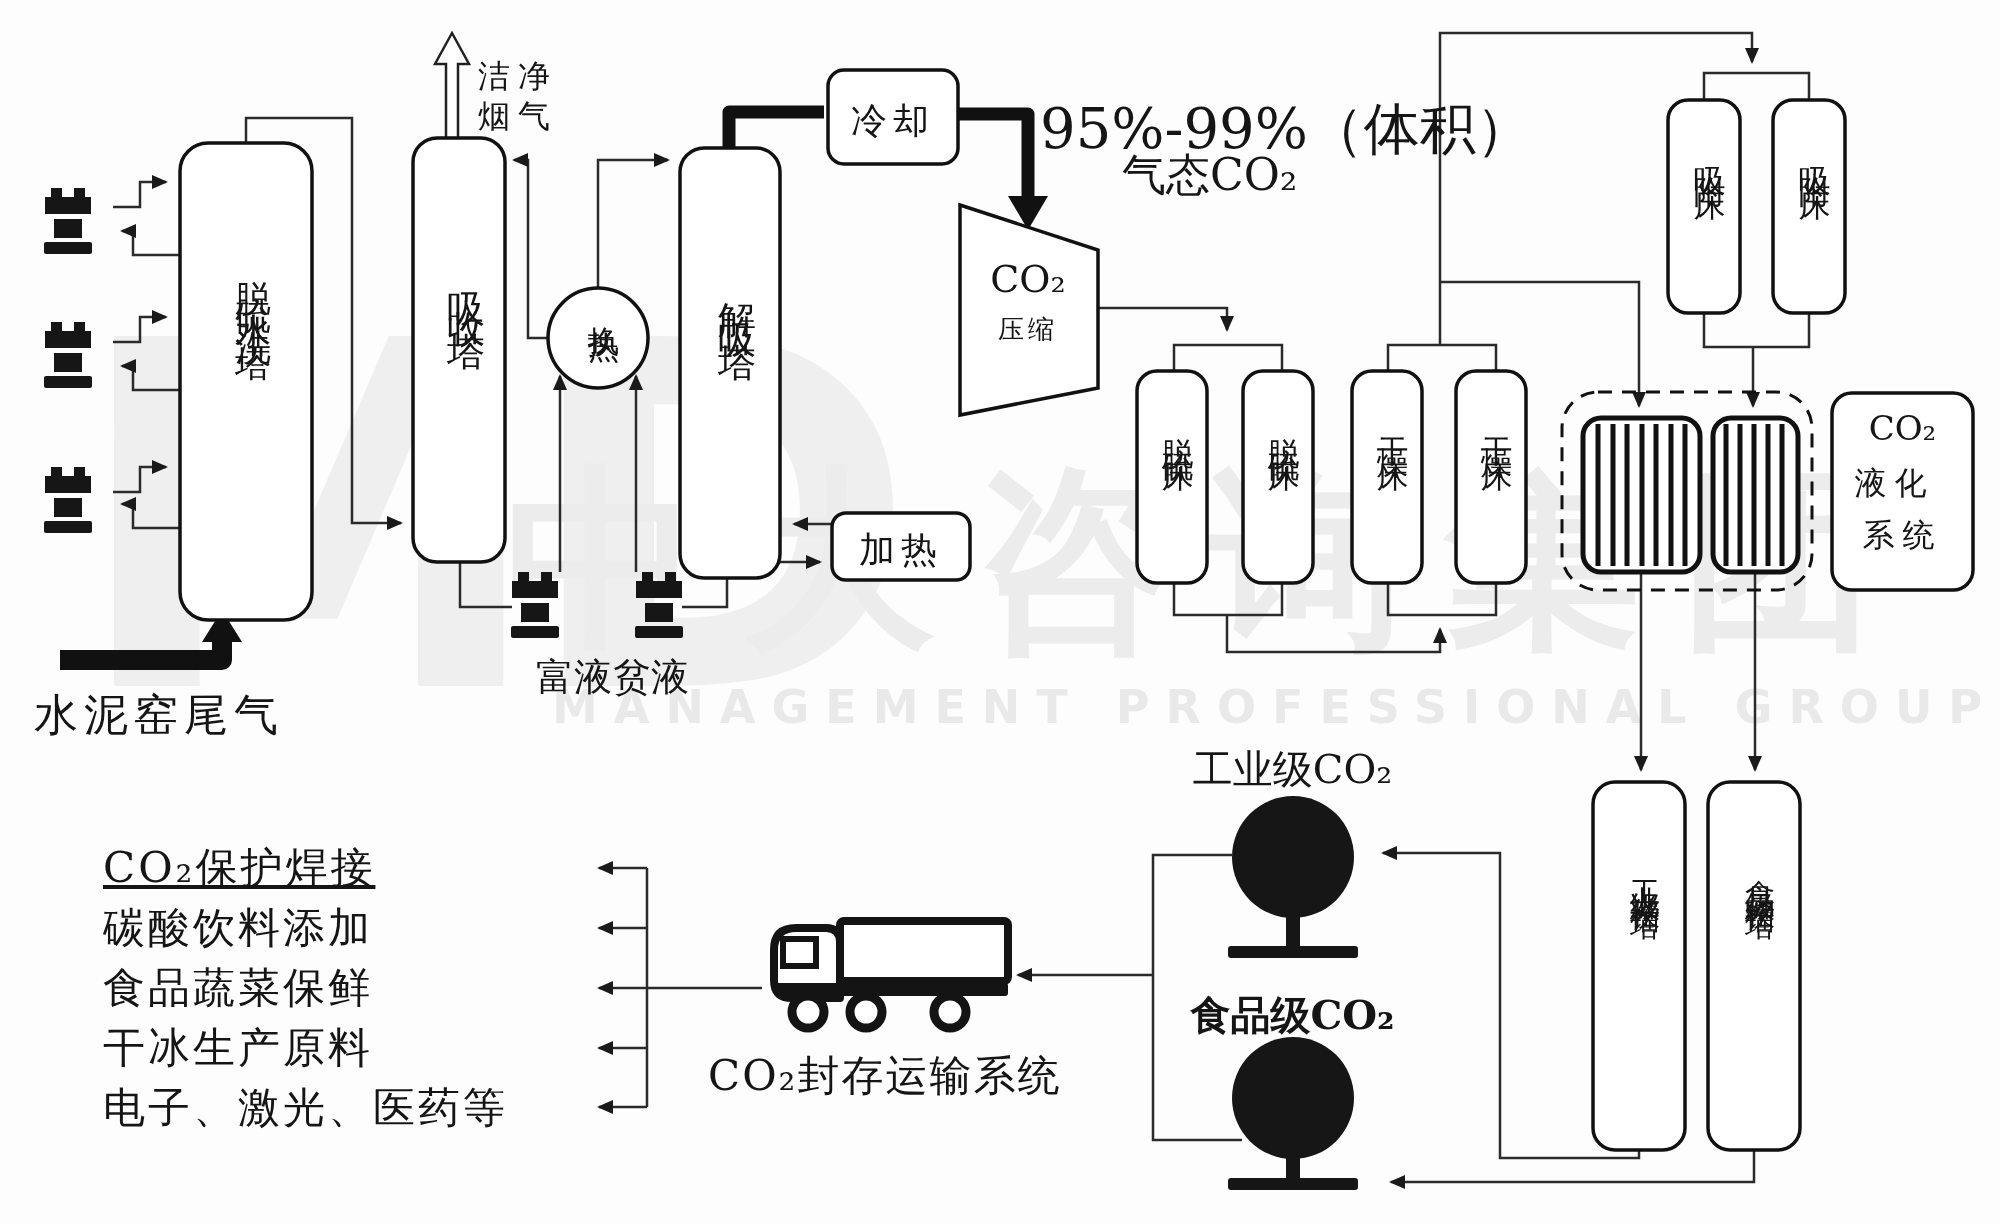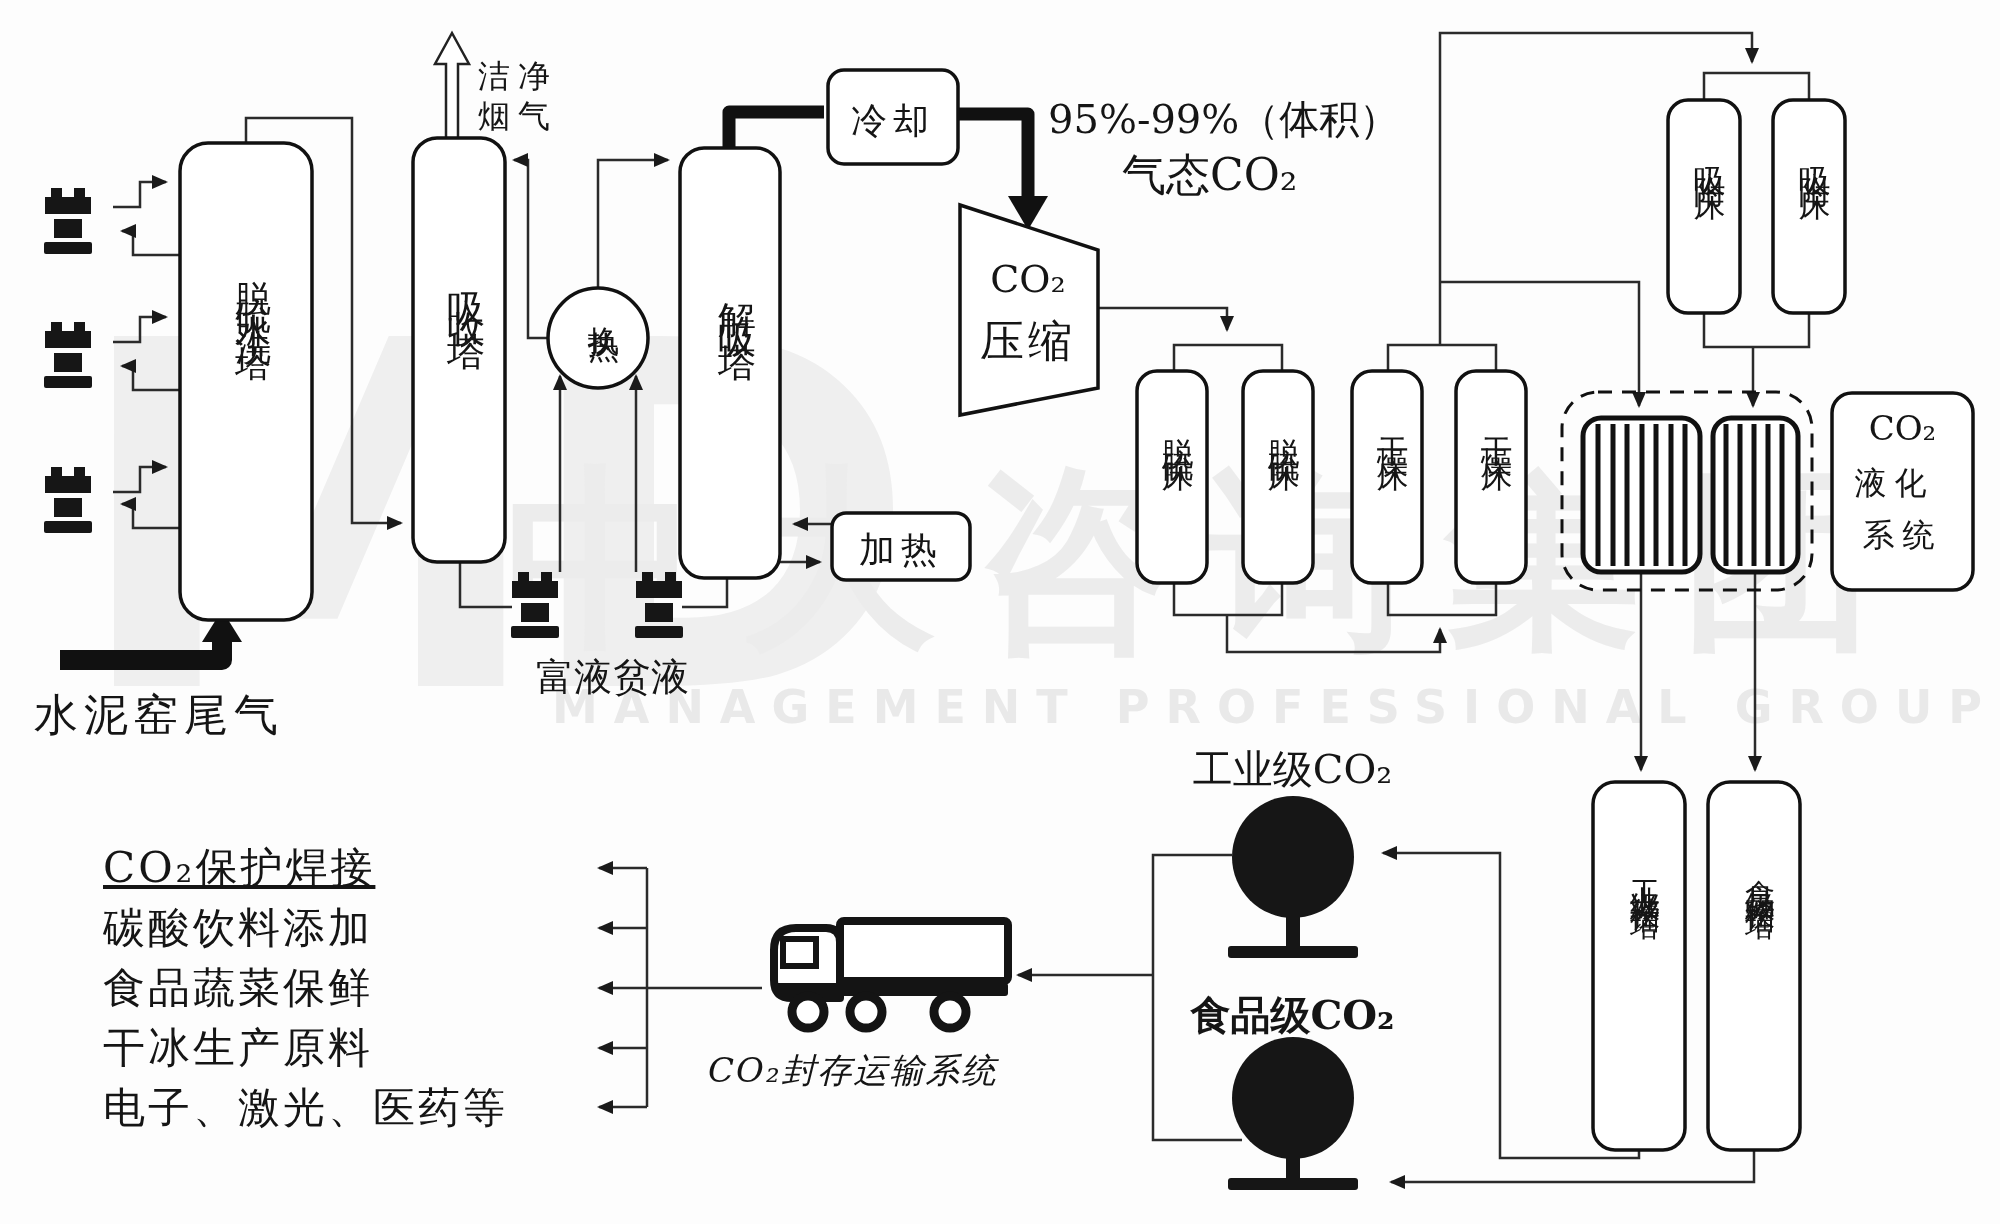--- a/index.html
+++ b/index.html
@@ -145,23 +145,23 @@
 
   <div class="lbl vlabel" style="left:228px;top:252px;font-size:36px;letter-spacing:16px;">脱硫水洗塔</div>
   <div class="lbl vlabel" style="left:440px;top:262px;font-size:38px;letter-spacing:20px;">吸收塔</div>
   <div class="lbl vlabel" style="left:711px;top:273px;font-size:38px;letter-spacing:20px;">解吸塔</div>
   <div class="lbl vlabel" style="left:582px;top:301px;font-size:32px;letter-spacing:6px;">换热</div>
 
   <div class="lbl center" style="left:828px;top:97px;width:130px;font-size:36px;letter-spacing:6px;">冷却</div>
   <div class="lbl center" style="left:832px;top:526px;width:138px;font-size:36px;letter-spacing:6px;">加热</div>
 
   <div class="lbl center" style="left:958px;top:257px;width:140px;font-size:38px;">CO₂</div>
-  <div class="lbl center" style="left:958px;top:312px;width:140px;font-size:44px;letter-spacing:4px;">压缩</div>
+  <div class="lbl center" style="left:958px;top:312px;width:140px;font-size:26px;letter-spacing:4px;">压缩</div>
 
-  <div class="lbl" style="left:1040px;top:92px;font-size:40px;margin-left:8px;">95%-99%（体积）</div>
+  <div class="lbl" style="left:1040px;top:92px;font-size:56px;">95%-99%（体积）</div>
   <div class="lbl" style="left:1122px;top:146px;font-size:44px;">气态CO₂</div>
 
   <div class="lbl" style="left:501px;top:652px;font-size:38px;margin-left:35px;">富液</div>
   <div class="lbl" style="left:613px;top:652px;font-size:38px;">贫液</div>
 
   <div class="lbl vlabel" style="left:1156px;top:412px;font-size:32px;letter-spacing:10px;">脱硫床</div>
   <div class="lbl vlabel" style="left:1262px;top:412px;font-size:32px;letter-spacing:10px;">脱硫床</div>
   <div class="lbl vlabel" style="left:1371px;top:412px;font-size:32px;letter-spacing:10px;">干燥床</div>
   <div class="lbl vlabel" style="left:1475px;top:412px;font-size:32px;letter-spacing:10px;">干燥床</div>
   <div class="lbl vlabel" style="left:1688px;top:141px;font-size:32px;letter-spacing:10px;">吸附床</div>
@@ -170,21 +170,21 @@
   <div class="lbl center" style="left:1832px;top:408px;width:141px;font-size:34px;">CO₂</div>
   <div class="lbl center" style="left:1832px;top:462px;width:125px;font-size:32px;letter-spacing:8px;">液化</div>
   <div class="lbl center" style="left:1832px;top:514px;width:141px;font-size:32px;letter-spacing:8px;">系统</div>
 
   <div class="lbl vlabel" style="left:1624px;top:856px;font-size:30px;letter-spacing:6px;">工业级精馏塔</div>
   <div class="lbl vlabel" style="left:1739px;top:856px;font-size:30px;letter-spacing:6px;">食品级精馏塔</div>
 
   <div class="lbl center" style="left:1190px;top:742px;width:205px;font-size:40px;text-align:center;">工业级CO₂</div>
   <div class="lbl center" style="left:1190px;top:988px;width:205px;font-size:40px;font-weight:bold;">食品级CO₂</div>
 
-  <div class="lbl" style="left:708px;top:1048px;font-size:34px;letter-spacing:2px;font-style:italic;">CO₂封存运输系统</div>
+  <div class="lbl" style="left:708px;top:1048px;font-size:42px;letter-spacing:2px;">CO₂封存运输系统</div>
 
   <div class="lbl" style="left:103px;top:840px;font-size:42px;letter-spacing:3px;text-decoration:underline;">CO₂保护焊接</div>
   <div class="lbl" style="left:103px;top:900px;font-size:42px;letter-spacing:3px;">碳酸饮料添加</div>
   <div class="lbl" style="left:103px;top:960px;font-size:42px;letter-spacing:3px;">食品蔬菜保鲜</div>
   <div class="lbl" style="left:103px;top:1020px;font-size:42px;letter-spacing:3px;">干冰生产原料</div>
   <div class="lbl" style="left:103px;top:1080px;font-size:42px;letter-spacing:3px;">电子、激光、医药等</div>
 
 </div>
 
 </body></html>

